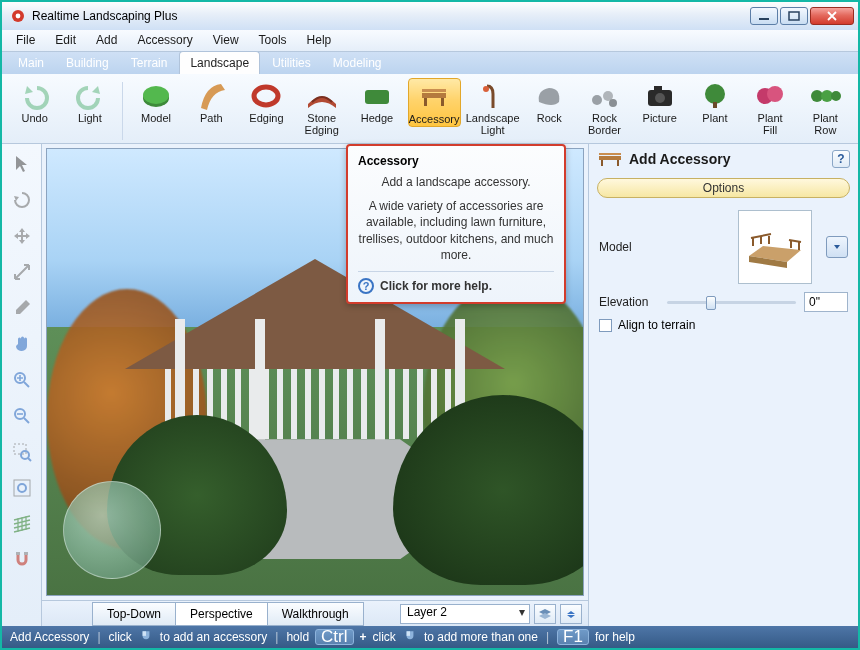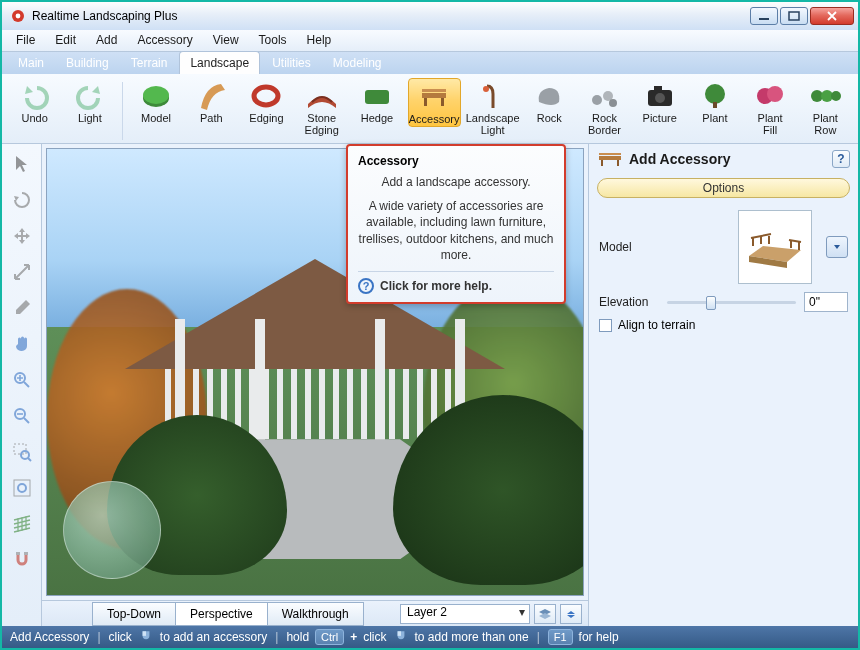--- a/index.html
+++ b/index.html
@@ -90,21 +90,21 @@
   .slider { flex:1; height:16px; position:relative; }
   .slider .track { position:absolute; left:0; right:0; top:7px; height:3px; background:#c7d4e4; border-radius:2px; }
   .slider .thumb { position:absolute; top:2px; left:30%; width:10px; height:14px; background:linear-gradient(#fdfefe,#cfe0f3); border:1px solid #7f9bbd; border-radius:2px; }
   .val-input { width:44px; height:20px; border:1px solid #9fb4cc; background:#fff; padding:0 4px; display:flex; align-items:center; }
   .chk-row { display:flex; align-items:center; gap:6px; padding:2px 10px; }
   .chk { width:13px; height:13px; border:1px solid #7f9bbd; background:#fff; }
 
   
   .statusbar { height:22px; background:linear-gradient(#4e76a7,#355a86); color:#fff; display:flex; align-items:center; padding:0 8px; gap:6px; font-size:12px; white-space:nowrap; }
   .statusbar .sep { opacity:.6; margin:0 2px; }
-  .kbd { display:inline-flex; align-items:center; height:16px; padding:0 5px; border:1px solid #8db3dc; border-radius:3px; background:linear-gradient(#6f9ac8,#5a82b0); font-size:11px; }
+  .kbd { display:inline-flex; align-items:center; height:16px; padding:0 5px; border:1px solid #8db3dc; border-radius:3px; background:linear-gradient(#6f9ac8,#5a82b0); font-size:17px; }
   .mouse-ico { width:16px; height:14px; display:inline-flex; align-items:center; justify-content:center; }
   .plus { font-weight:bold; }
 </style>
 </head>
 <body>
 
 <div class="window">
 
   <div class="titlebar">
     <span class="app-icon">

